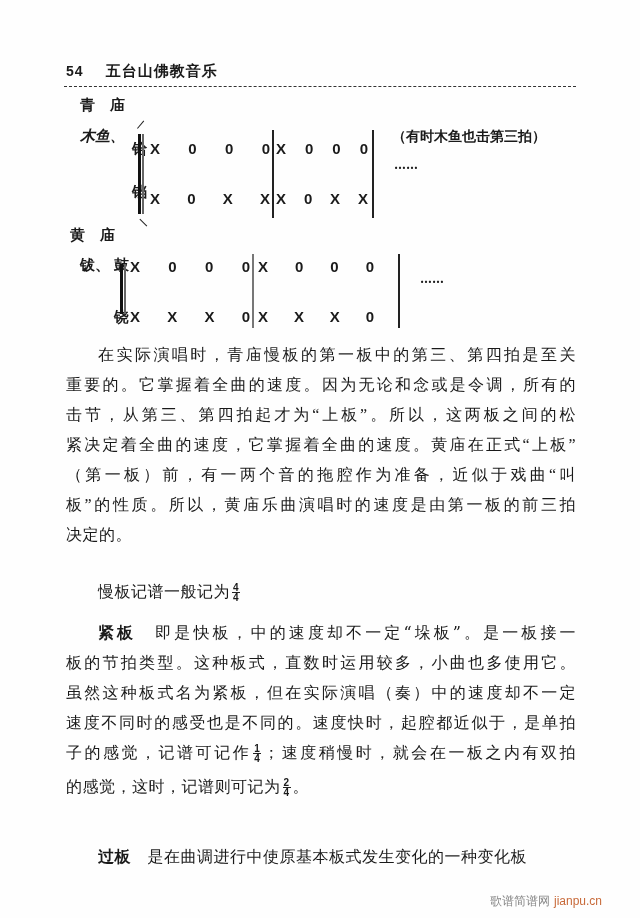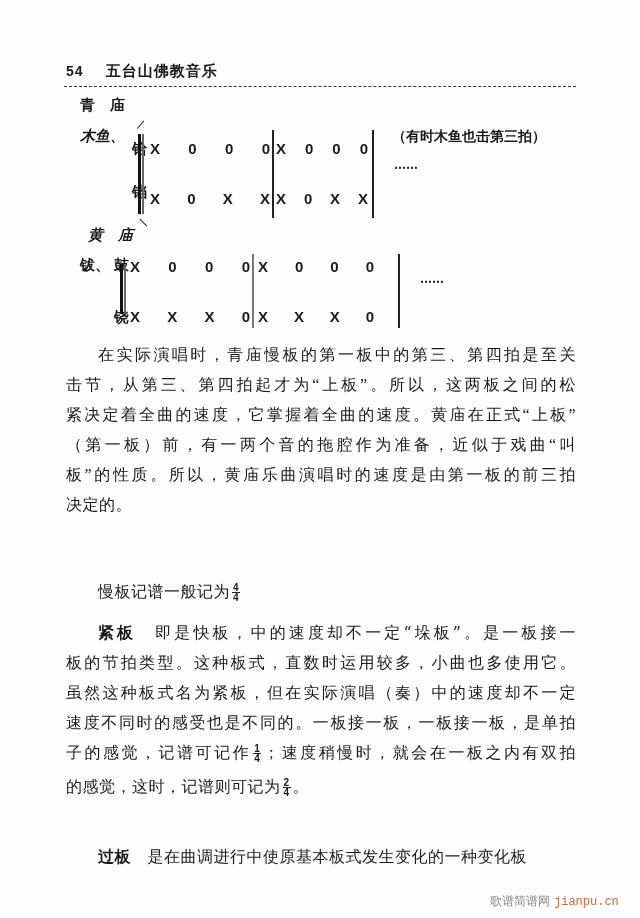--- a/index.html
+++ b/index.html
@@ -17,21 +17,21 @@
   .bracket { position:absolute; width:3px; background:#111; }
   .bracket2 { position:absolute; width:1.5px; background:#666; }
   .text { left:66px; width:510px; font-size:16px; line-height:30px; letter-spacing:0.5px; }
   .line { height:30px; white-space:nowrap; text-align:justify; text-align-last:justify; }
   .line.last { text-align-last:left; }
   .indent { padding-left:32px; }
   .b { font-weight:bold; }
   .frac { display:inline-flex; flex-direction:column; align-items:center; font-family:"Liberation Sans",sans-serif; font-weight:bold; font-size:10px; line-height:9px; vertical-align:middle; margin:0 2px; }
   .frac span:first-child { border-bottom:1px solid #222; padding:0 1px; }
   .watermark { left:490px; top:893px; font-size:12px; color:#888; font-family:"DejaVu Sans", sans-serif; }
-  .watermark .en { color:#c86a3a; font-family:Liberation Mono, monospace; margin-left:4px; }
+  .watermark .en { color:#c86a3a; font-family:Liberation Sans, sans-serif; margin-left:4px; }
 </style>
 </head>
 <body>
 
 <div class="abs header">
   <span class="pg">54</span>
   <span>五台山佛教音乐</span>
 </div>
 <div class="abs rule"></div>
 
@@ -66,21 +66,21 @@
   <span>X</span>
   <span>0</span>
   <span>X</span>
   <span>X</span>
 </div>
 <div class="bar" style="left:272px;top:130px;height:88px;"></div>
 <div class="bar" style="left:372px;top:130px;height:88px;"></div>
 <div class="abs label" style="left:378px;top:128px;font-size:14px;">（有时木鱼也击第三拍）</div>
 <div class="abs label" style="left:380px;top:158px;font-size:12px;">……</div>
 
-<div class="abs label" style="left:74px;top:226px;font-style:italic;">黄　庙</div>
+<div class="abs label" style="left:56px;top:226px;">黄　庙</div>
 <div class="abs label" style="left:66px;top:256px;">钹、</div>
 <div class="abs label" style="left:100px;top:256px;">鼓</div>
 <div class="abs label" style="left:100px;top:308px;">铙</div>
 <div class="bracket" style="left:120px;top:264px;height:50px;"></div>
 <div class="bracket2" style="left:124px;top:264px;height:50px;"></div>
 
 <div class="abs note" style="left:130px;top:258px;width:120px;display:flex;justify-content:space-between;">
   <span>X</span>
   <span>0</span>
   <span>0</span>
@@ -103,41 +103,42 @@
   <span>X</span>
   <span>X</span>
   <span>0</span>
 </div>
 <div class="bar" style="left:252px;top:254px;height:74px;background:#777;"></div>
 <div class="bar" style="left:398px;top:254px;height:74px;"></div>
 <div class="abs label" style="left:406px;top:272px;font-size:12px;">……</div>
 
 <div class="abs text" style="top:340px;font-family:Liberation Serif, serif;">
   <div class="line indent">在实际演唱时，青庙慢板的第一板中的第三、第四拍是至关</div>
+  <div class="line">重要的。它掌握着全曲的速度。因为无论和念或是令调，所有的</div>
   <div class="line">击节，从第三、第四拍起才为“上板”。所以，这两板之间的松</div>
   <div class="line">紧决定着全曲的速度，它掌握着全曲的速度。黄庙在正式“上板”</div>
   <div class="line">（第一板）前，有一两个音的拖腔作为准备，近似于戏曲“叫</div>
   <div class="line">板”的性质。所以，黄庙乐曲演唱时的速度是由第一板的前三拍</div>
   <div class="line last">决定的。</div>
 </div>
 
 <div class="abs text" style="top:577px;">
   <div class="line last indent">
     <span>慢板记谱一般记为</span><span class="frac">
         <span>4</span>
         <span>4</span>
       </span>
   </div>
 </div>
 
 <div class="abs text" style="top:618px;">
   <div class="line indent"><span class="b">紧板</span>　<span>即是快板，中的速度却不一定“垛板”。是一板接一</span></div>
   <div class="line">板的节拍类型。这种板式，直数时运用较多，小曲也多使用它。</div>
   <div class="line">虽然这种板式名为紧板，但在实际演唱（奏）中的速度却不一定</div>
-  <div class="line">速度不同时的感受也是不同的。一板接一板，一板接一板，是单拍</div>
+  <div class="line">速度不同时的感受也是不同的。速度快时，起腔都近似于，是单拍</div>
   <div class="line" style="height:34px;"><span>子的感觉，记谱可记作</span><span class="frac">
         <span>1</span>
         <span>4</span>
       </span><span>；速度稍慢时，就会在一板之内有双拍</span></div>
   <div class="line last" style="height:34px;"><span>的感觉，这时，记谱则可记为</span><span class="frac">
         <span>2</span>
         <span>4</span>
       </span><span>。</span></div>
 </div>
 

